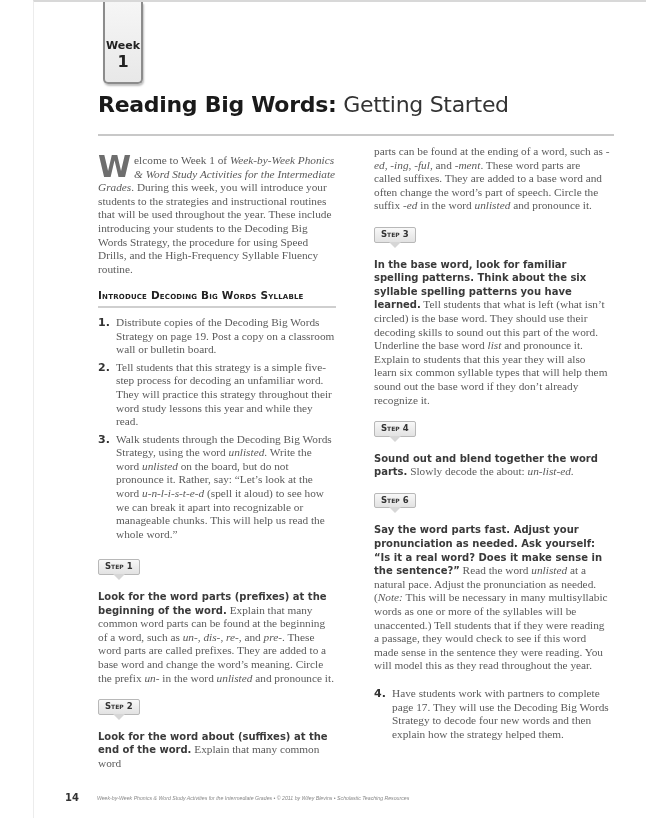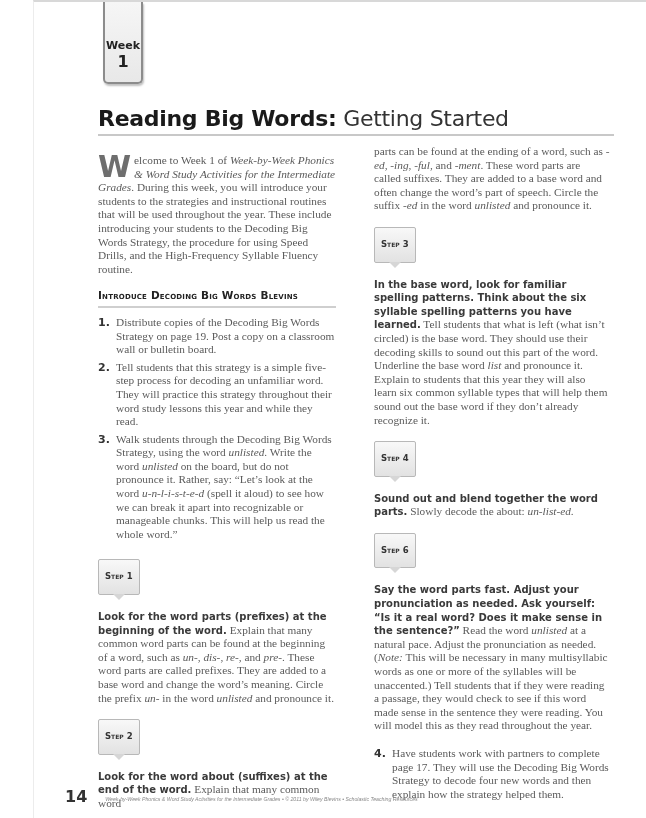--- a/index.html
+++ b/index.html
@@ -1,41 +1,41 @@
 <!DOCTYPE html>
 <html><head>
 <meta charset="utf-8">
 <style>
   html, body { margin:0; padding:0; background:#ffffff; }
   body { width:646px; height:818px; position:relative; overflow:hidden; font-family:"Liberation Serif", serif; color:#555; }
   .page { position:absolute; left:9px; top:0; width:628px; height:818px; border-left:1px solid #ececec; border-right:1px solid #e4e4e4; border-top:2px solid #d8d8d8; box-sizing:border-box; background:#fff;margin-left:24px; }
   .week-tab { position:absolute; left:69px; top:0; width:36px; height:80px; border:2px solid #8c8c8c; border-top:none; border-radius:0 0 5px 5px; background:linear-gradient(#f6f6f6,#e8e8e8); box-shadow:1px 2px 2px rgba(0,0,0,0.25); text-align:center; font-family:"DejaVu Sans", sans-serif; font-weight:bold; color:#222; }
   .week-tab .w { position:absolute; top:37px; left:0; right:0; font-size:11px; }
   .week-tab .n { position:absolute; top:50px; left:0; right:0; font-size:16px; }
-  .title { position:absolute; left:64px; top:104px; font-family:"DejaVu Sans", sans-serif; font-size:22px; color:#1a1a1a; white-space:nowrap; letter-spacing:-0.3px; }
+  .title { position:absolute; left:64px; top:90px; font-family:"DejaVu Sans", sans-serif; font-size:22px; color:#1a1a1a; white-space:nowrap; letter-spacing:-0.3px; }
   .title .b { font-weight:bold; }
   .title .l { font-weight:normal; color:#333; }
   .title-rule { position:absolute; left:64px; top:132px; width:516px; height:2px; background:#c8c8c8; }
   .col { position:absolute; font-size:11.3px; line-height:13.6px; color:#5a5a5a; }
   .col1 { left:64px; top:152px; width:238px; }
   .col2 { left:340px; top:143px; width:236px; }
   .intro { margin:0; }
   .dropcap { float:left; font-family:"DejaVu Sans", sans-serif; font-weight:bold; font-size:30px; line-height:26px; color:#6e6e6e; margin:0 3px 0 0; }
   i { font-style:italic; }
   .sec-head { font-family:"DejaVu Sans", sans-serif; font-weight:bold; font-size:10.5px; color:#222; font-variant:small-caps; letter-spacing:0.2px; margin-top:13px; padding-bottom:3px; border-bottom:2px solid #cfcfcf; white-space:nowrap; }
   ol { margin:8px 0 0 0; padding:0 0 0 18px; list-style:none; }
   ol li { position:relative; margin-bottom:4px; }
   ol li .num { position:absolute; left:-18px; font-family:"DejaVu Sans", sans-serif; font-weight:bold; font-size:11px; color:#333; }
-  .step-badge { position:relative; display:inline-block; margin:14px 0 15px 0; padding:10px 6px; border:1px solid #b8b8b8; border-radius:2px; background:linear-gradient(#f8f8f8,#e2e2e2); font-family:"DejaVu Sans", sans-serif; font-weight:bold; font-size:8.5px; color:#333; font-variant:small-caps; }
+  .step-badge { position:relative; display:inline-block; margin:14px 0 15px 0; padding:0 6px; border:1px solid #b8b8b8; border-radius:2px; background:linear-gradient(#f8f8f8,#e2e2e2); font-family:"DejaVu Sans", sans-serif; font-weight:bold; font-size:8.5px; color:#333; font-variant:small-caps; }
   .step-badge::after { content:""; position:absolute; left:14px; bottom:-6px; width:0; height:0; border-left:6px solid transparent; border-right:6px solid transparent; border-top:6px solid #d6d6d6; }
   .step-lead { font-family:"DejaVu Sans", sans-serif; font-weight:bold; font-size:10px; color:#3a3a3a; }
   p { margin:0; }
   .gap { height:14px; }
   .footer { position:absolute; left:31px; top:785px; width:580px; white-space:nowrap; }
-  .footer .pn { font-family:"DejaVu Sans", sans-serif; font-weight:bold; font-size:16px; color:#333; margin-right:14px; }
+  .footer .pn { font-family:"DejaVu Sans", sans-serif; font-weight:bold; font-size:10px; color:#333; margin-right:14px; }
   .footer .cr { font-family:"Liberation Sans", sans-serif; font-style:italic; font-size:5.2px; color:#888; vertical-align:1px; }
 </style>
 </head>
 <body>
 
 <div class="page">
 
   <div class="week-tab">
     <div class="w">Week</div>
     <div class="n">1</div>
@@ -43,21 +43,21 @@
 
   <div class="title">
     <span class="b">Reading Big Words:</span>
     <span class="l">Getting Started</span>
   </div>
   <div class="title-rule"></div>
 
   <div class="col col1">
     <p class="intro"><span class="dropcap">W</span><span>elcome to Week 1 of </span><i>Week-by-Week Phonics &amp; Word Study Activities for the Intermediate Grades</i><span>. During this week, you will introduce your students to the strategies and instructional routines that will be used throughout the year. These include introducing your students to the Decoding Big Words Strategy, the procedure for using Speed Drills, and the High-Frequency Syllable Fluency routine.</span></p>
 
-    <div class="sec-head">Introduce Decoding Big Words Blevins</div>
+    <div class="sec-head">Introduce Decoding Big Words Syllable</div>
 
     <ol>
       <li><span class="num">1.</span><span>Distribute copies of the Decoding Big Words Strategy on page 19. Post a copy on a classroom wall or bulletin board.</span></li>
       <li><span class="num">2.</span><span>Tell students that this strategy is a simple five-step process for decoding an unfamiliar word. They will practice this strategy throughout their word study lessons this year and while they read.</span></li>
       <li><span class="num">3.</span><span>Walk students through the Decoding Big Words Strategy, using the word </span><i>unlisted</i><span>. Write the word </span><i>unlisted</i><span> on the board, but do not pronounce it. Rather, say: “Let’s look at the word </span><i>u-n-l-i-s-t-e-d</i><span> (spell it aloud) to see how we can break it apart into recognizable or manageable chunks. This will help us read the whole word.”</span></li>
     </ol>
 
     <div class="step-badge">Step 1</div>
     <p><span class="step-lead">Look for the word parts (prefixes) at the beginning of the word.</span><span> Explain that many common word parts can be found at the beginning of a word, such as </span><i>un-</i><span>, </span><i>dis-</i><span>, </span><i>re-</i><span>, and </span><i>pre-</i><span>. These word parts are called prefixes. They are added to a base word and change the word’s meaning. Circle the prefix </span><i>un-</i><span> in the word </span><i>unlisted</i><span> and pronounce it.</span></p>
 

